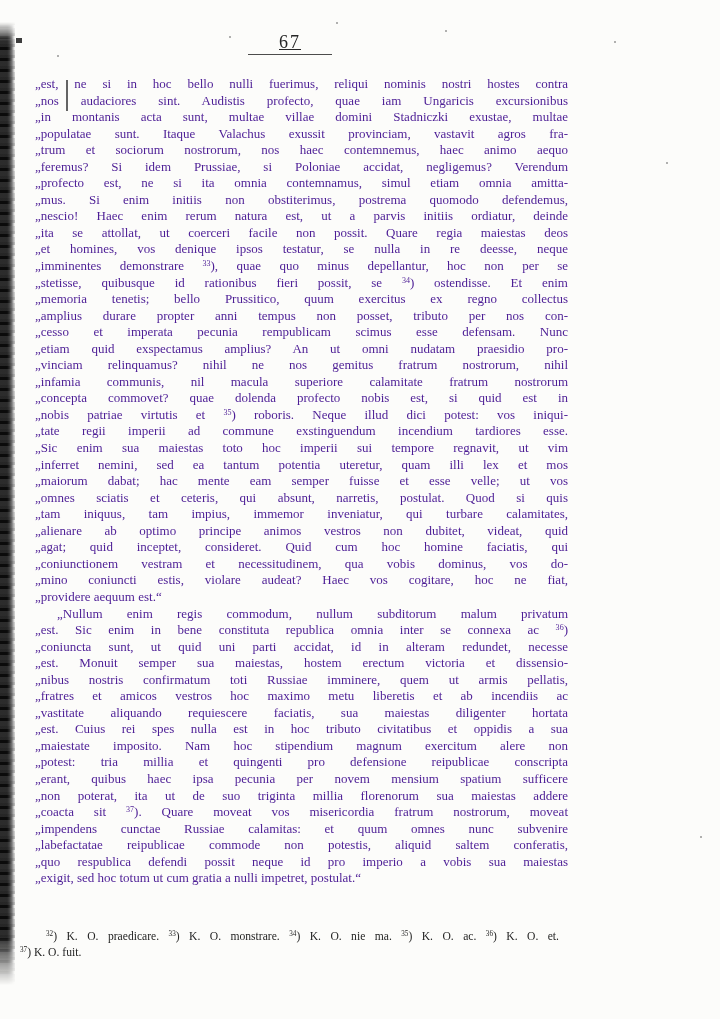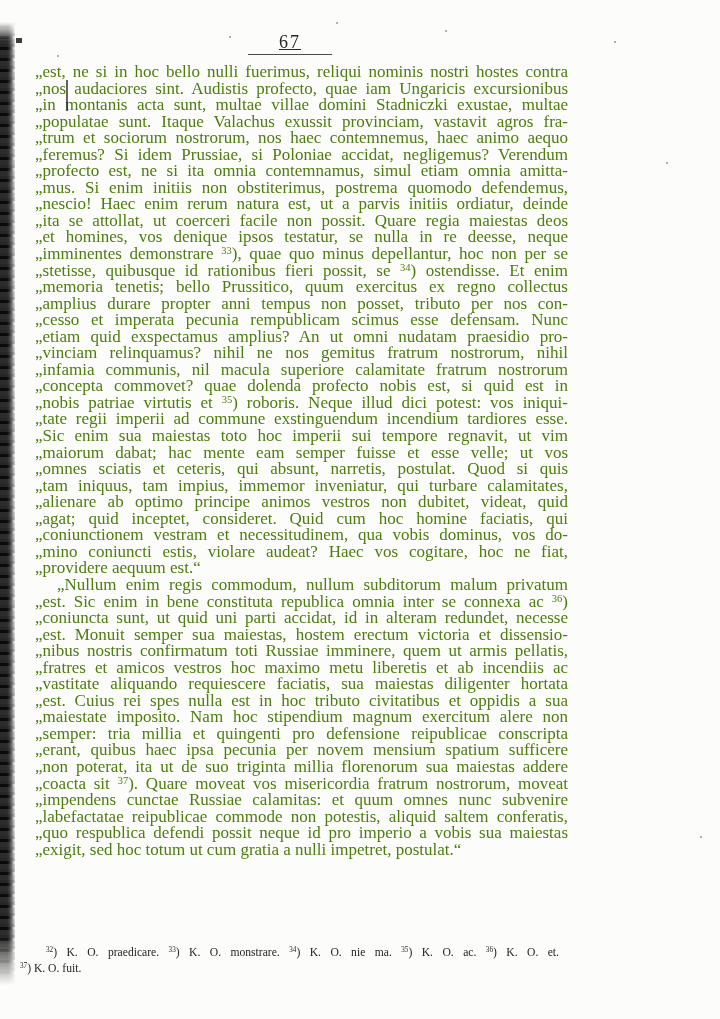--- a/index.html
+++ b/index.html
@@ -35,39 +35,39 @@
   }
   .pagenum .num {
     font-size:18px; letter-spacing:2px; color:#262626;text-decoration:underline;
   }
   .pagenum .rule {
     margin-top:1px; height:0;
     border-bottom:1.5px solid rgba(45,45,45,0.85);
   }
   
   .body {
-    position:absolute; left:35px; top:64px; width:533px;
-    font-size:17px; line-height:16.55px; color:#4d7c0f;
+    position:absolute; left:35px; top:76px; width:533px;
+    font-size:13px; line-height:16.55px; color:#4c1d95;
   }
   .line {
     text-align:justify;
     text-align-last:justify;
   }
   .line.last { text-align-last:left; }
   .line.indent { text-indent:22px; }
   sup {
     font-size:0.62em; line-height:0; vertical-align:0.5em; letter-spacing:0;
   }
   
   .footnotes {
     position:absolute; left:35px; top:929px; width:524px;
     font-size:11.6px; line-height:15.5px; color:#242424;
   }
   .fn-first {
-    text-align:justify; text-align-last:justify; text-indent:11px;margin-top:16px;
+    text-align:justify; text-align-last:justify; text-indent:11px;
   }
   .fn-cont { margin-left:-15px; }
   
   .crease {
     position:absolute; left:66px; top:80px; width:1.5px; height:31px;
     background:rgba(35,35,35,0.7);
   }
   .speck {
     position:absolute; width:2px; height:2px; border-radius:50%;
     background:rgba(70,70,70,0.55);
@@ -103,38 +103,39 @@
       <div class="line">„memoria tenetis; bello Prussitico, quum exercitus ex regno collectus</div>
       <div class="line">„amplius durare propter anni tempus non posset, tributo per nos con-</div>
       <div class="line">„cesso et imperata pecunia rempublicam scimus esse defensam.  Nunc</div>
       <div class="line">„etiam quid exspectamus amplius?  An ut omni nudatam praesidio pro-</div>
       <div class="line">„vinciam relinquamus? nihil ne nos gemitus fratrum nostrorum, nihil</div>
       <div class="line">„infamia communis, nil macula superiore calamitate fratrum nostrorum</div>
       <div class="line">„concepta commovet? quae dolenda profecto nobis est, si quid est in</div>
       <div class="line">„nobis patriae virtutis et <sup>35</sup>) roboris.  Neque illud dici potest: vos iniqui-</div>
       <div class="line">„tate regii imperii ad commune exstinguendum incendium tardiores esse.</div>
       <div class="line">„Sic enim sua maiestas toto hoc imperii sui tempore regnavit, ut vim</div>
+      <div class="line">„inferret nemini, sed ea tantum potentia uteretur, quam illi lex et mos</div>
       <div class="line">„maiorum dabat; hac mente eam semper fuisse et esse velle; ut vos</div>
       <div class="line">„omnes sciatis et ceteris, qui absunt, narretis, postulat.  Quod si quis</div>
       <div class="line">„tam iniquus, tam impius, immemor inveniatur, qui turbare calamitates,</div>
       <div class="line">„alienare ab optimo principe animos vestros non dubitet, videat, quid</div>
       <div class="line">„agat; quid inceptet, consideret.  Quid cum hoc homine faciatis, qui</div>
       <div class="line">„coniunctionem vestram et necessitudinem, qua vobis dominus, vos do-</div>
       <div class="line">„mino coniuncti estis, violare audeat?  Haec vos cogitare, hoc ne fiat,</div>
       <div class="line last">„providere aequum est.“</div>
       <div class="line indent">„Nullum enim regis commodum, nullum subditorum malum privatum</div>
       <div class="line">„est.  Sic enim in bene constituta republica omnia inter se connexa ac <sup>36</sup>)</div>
       <div class="line">„coniuncta sunt, ut quid uni parti accidat, id in alteram redundet, necesse</div>
       <div class="line">„est.  Monuit semper sua maiestas, hostem erectum victoria et dissensio-</div>
       <div class="line">„nibus nostris confirmatum toti Russiae imminere, quem ut armis pellatis,</div>
       <div class="line">„fratres et amicos vestros hoc maximo metu liberetis et ab incendiis ac</div>
       <div class="line">„vastitate aliquando requiescere faciatis, sua maiestas diligenter hortata</div>
       <div class="line">„est.  Cuius rei spes nulla est in hoc tributo civitatibus et oppidis a sua</div>
       <div class="line">„maiestate imposito.  Nam hoc stipendium magnum exercitum alere non</div>
-      <div class="line">„semper: tria millia et quingenti pro defensione reipublicae conscripta</div>
+      <div class="line">„potest: tria millia et quingenti pro defensione reipublicae conscripta</div>
       <div class="line">„erant, quibus haec ipsa pecunia per novem mensium spatium sufficere</div>
       <div class="line">„non poterat, ita ut de suo triginta millia florenorum sua maiestas addere</div>
       <div class="line">„coacta sit <sup>37</sup>).  Quare moveat vos misericordia fratrum nostrorum, moveat</div>
       <div class="line">„impendens cunctae Russiae calamitas: et quum omnes nunc subvenire</div>
       <div class="line">„labefactatae reipublicae commode non potestis, aliquid saltem conferatis,</div>
       <div class="line">„quo respublica defendi possit neque id pro imperio a vobis sua maiestas</div>
       <div class="line last">„exigit, sed hoc totum ut cum gratia a nulli impetret, postulat.“</div>
     </main>
 
   <div class="crease"></div>

